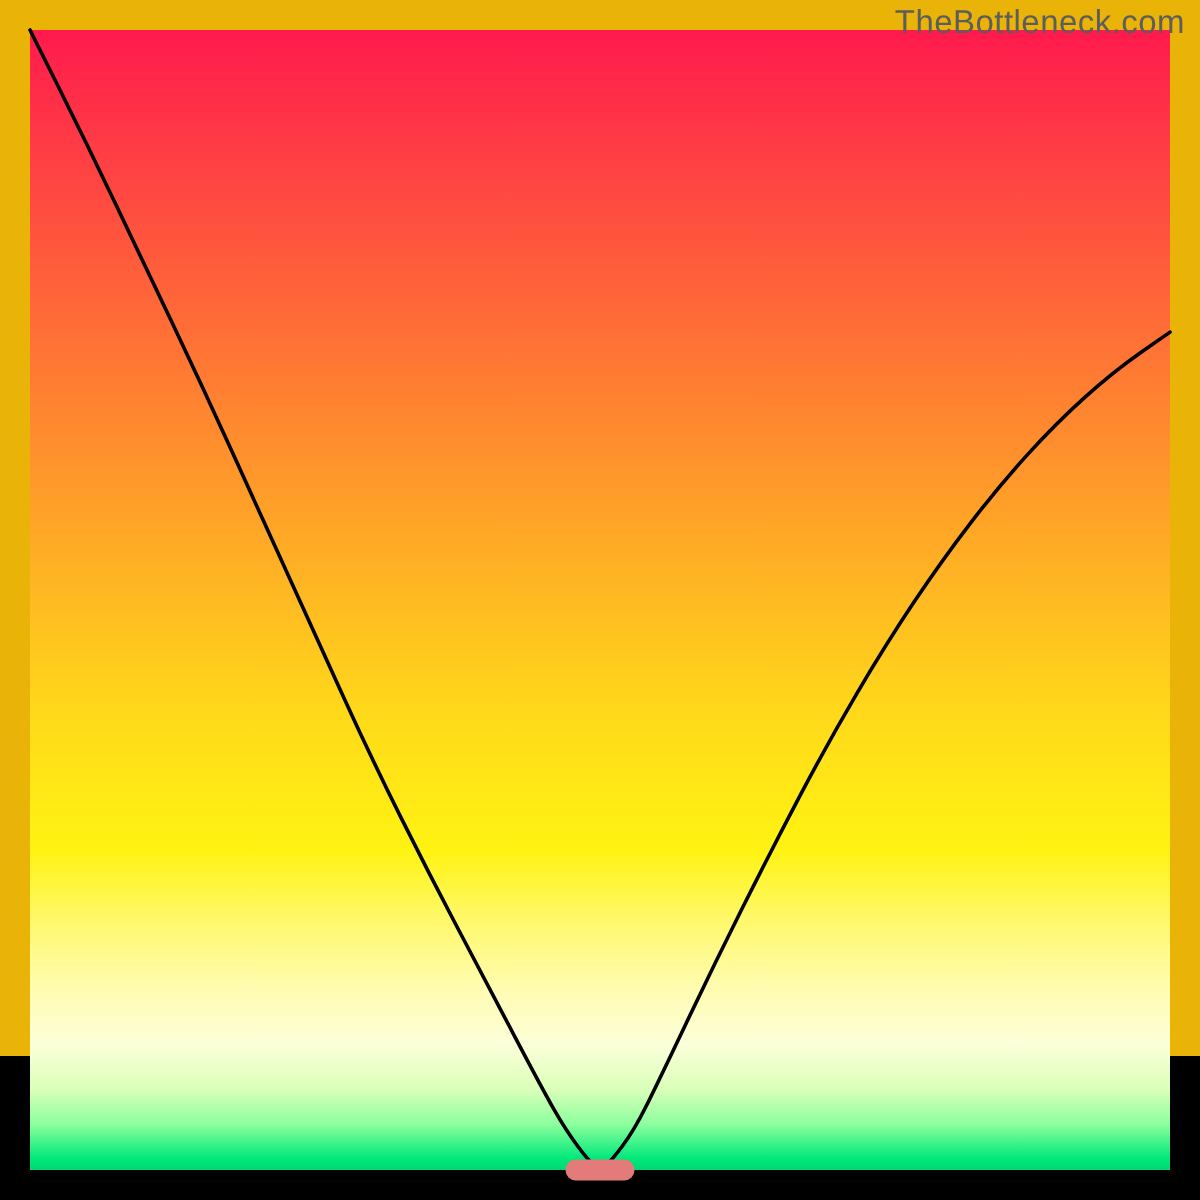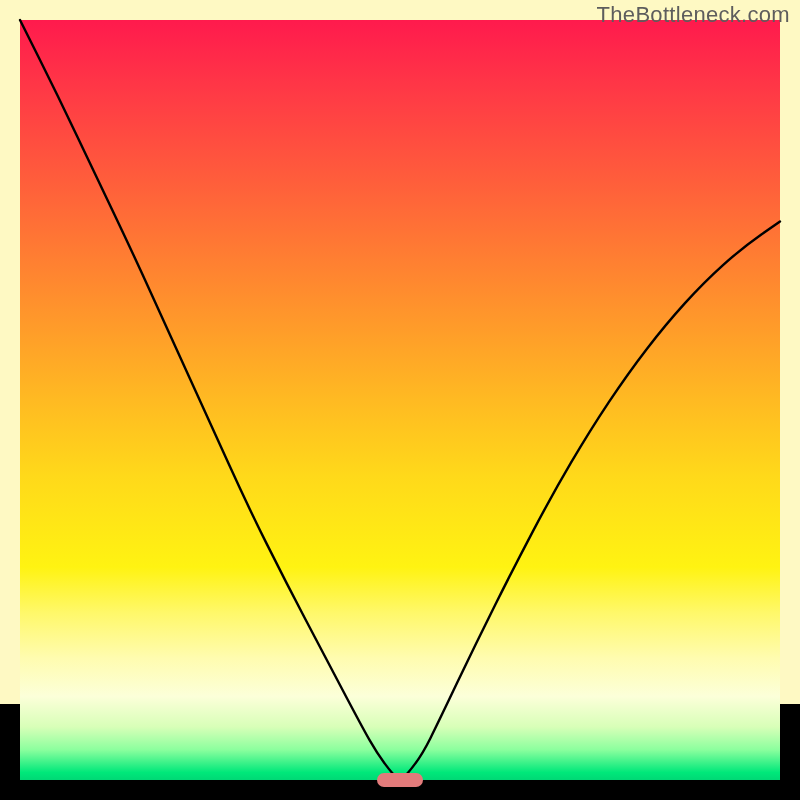--- a/index.html
+++ b/index.html
@@ -8,21 +8,21 @@
     width: 800px;
     height: 800px;
     overflow: hidden;
     background: #000;
     font-family: Arial, Helvetica, sans-serif;
   }
   .frame {
     position: relative;
     width: 800px;
     height: 704px;
-    background: #fef9c3;
+    background: #eab308;
   }
   .plot-area {
     position: absolute;
     left: 20px;
     top: 20px;
     width: 760px;
     height: 760px;
     background: linear-gradient(
       to bottom,
       #ff1a4d 0%,

